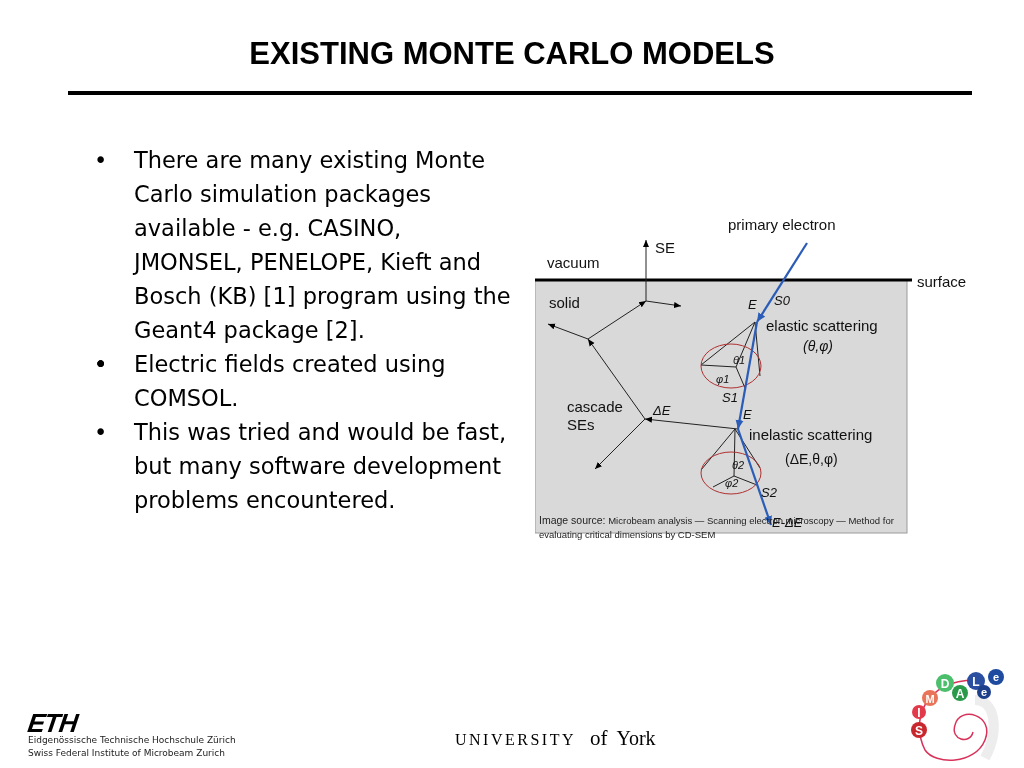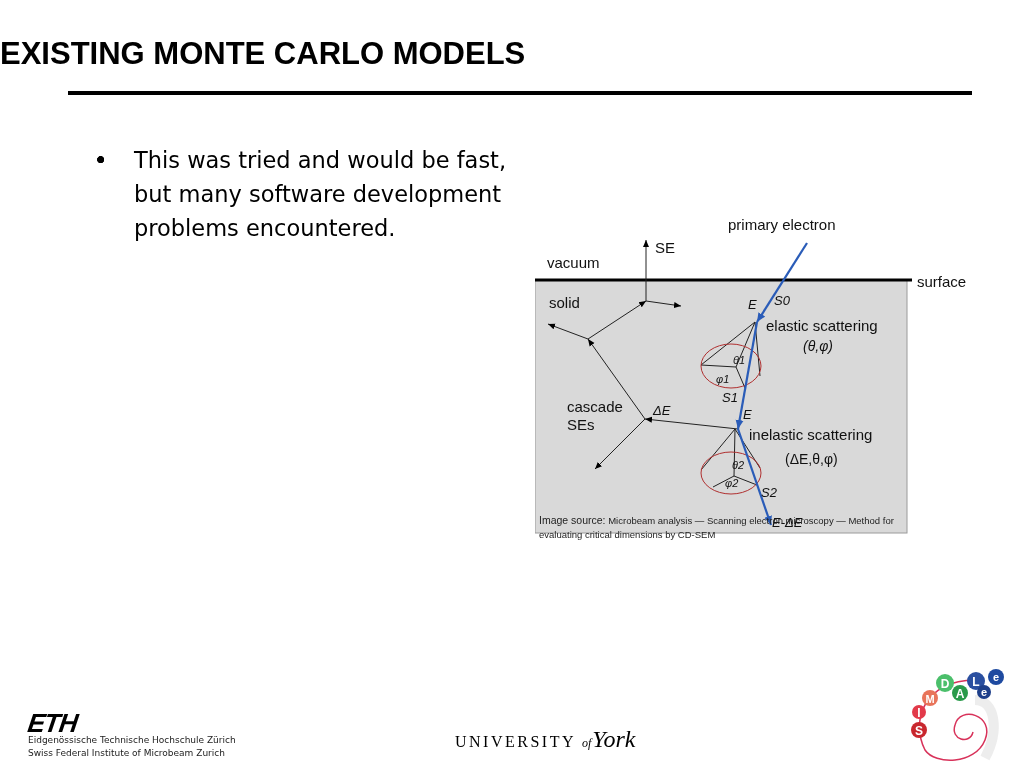--- a/index.html
+++ b/index.html
@@ -1,44 +1,44 @@
 <!DOCTYPE html>
 <html><head>
 <meta charset="utf-8">
 <style>
   html,body{margin:0;padding:0;}
   body{width:1024px;height:768px;background:#ffffff;position:relative;overflow:hidden;font-family:"Liberation Sans",sans-serif;color:#000;}
-  .title{position:absolute;left:0;top:36px;width:1024px;font-weight:bold;font-size:31px;letter-spacing:0px;font-family:"Liberation Sans",sans-serif;}
+  .title{position:absolute;left:0;top:36px;width:1024px;text-align:center;font-weight:bold;font-size:31px;letter-spacing:0px;font-family:"Liberation Sans",sans-serif;}
   .rule{position:absolute;left:68px;top:91px;width:904px;height:4px;background:#000;}
   .bullets{position:absolute;left:94px;top:143px;width:420px;margin:0;padding:0;list-style:none;font-family:"DejaVu Sans",sans-serif;font-size:22.5px;line-height:34px;}
   .bullets li{position:relative;padding-left:40px;}
   .bullets .dot{position:absolute;left:0;top:0;}
   .figure{position:absolute;left:535px;top:205px;width:460px;height:330px;}
   .caption{position:absolute;left:539px;top:513px;width:380px;font-size:9.5px;line-height:14px;color:#222;font-family:"Liberation Sans",sans-serif;}
   .caption .lbl{font-size:10.5px;}
   .eth{position:absolute;left:28px;top:712px;}
   .eth-logo{font-family:"Liberation Sans",sans-serif;font-weight:bold;font-style:italic;font-size:26px;letter-spacing:-1px;line-height:22px;transform:skewX(-8deg);}
   .eth-line{font-family:"DejaVu Sans",sans-serif;font-size:9px;line-height:13px;color:#222;}
   .york{position:absolute;left:455px;top:726px;display:flex;align-items:baseline;}
   .york .uni{font-family:"Liberation Serif",serif;font-size:16px;letter-spacing:2.5px;}
-  .york .of{font-family:"Liberation Serif",serif;font-style:italic;font-size:12px;margin-left:6px;}
-  .york .yk{font-family:"Liberation Serif",serif;font-style:italic;font-size:24px;margin-left:1px;}
+  .york .of{font-family:"Liberation Serif",serif;font-size:21px;margin-left:14px;}
+  .york .yk{font-family:"Liberation Serif",serif;font-size:20px;margin-left:9px;}
   .simdalee{position:absolute;left:905px;top:660px;width:115px;height:105px;}
 </style>
 </head>
 <body>
 
 <div class="title">EXISTING MONTE CARLO MODELS</div>
 <div class="rule"></div>
 
 <ul class="bullets">
+  <li><span class="dot">•</span><span>There are many existing Monte Carlo simulation packages available - e.g. CASINO, JMONSEL, PENELOPE, Kieft and Bosch (KB) [1] program using the Geant4 package [2].</span></li>
   <li><span class="dot">•</span></li>
   <li><span class="dot">•</span></li>
-  <li><span class="dot">•</span></li>
-  <li><span class="dot">•</span></li>
+  <li><span class="dot">•</span><span>Electric fields created using COMSOL.</span></li>
   <li><span class="dot">•</span><span>This was tried and would be fast, but many software development problems encountered.</span></li>
 </ul>
 
 <svg class="figure" viewBox="0 0 460 330" xmlns="http://www.w3.org/2000/svg" font-family="Liberation Sans, sans-serif">
   <defs>
     <marker id="ah" markerWidth="8" markerHeight="8" refX="7" refY="4" orient="auto" markerUnits="userSpaceOnUse">
       <path d="M0,1 L7,4 L0,7 z" fill="#000"></path>
     </marker>
     <marker id="ahb" markerWidth="10" markerHeight="10" refX="9" refY="5" orient="auto" markerUnits="userSpaceOnUse">
       <path d="M0,1 L9,5 L0,9 z" fill="#2a5cb8"></path>

